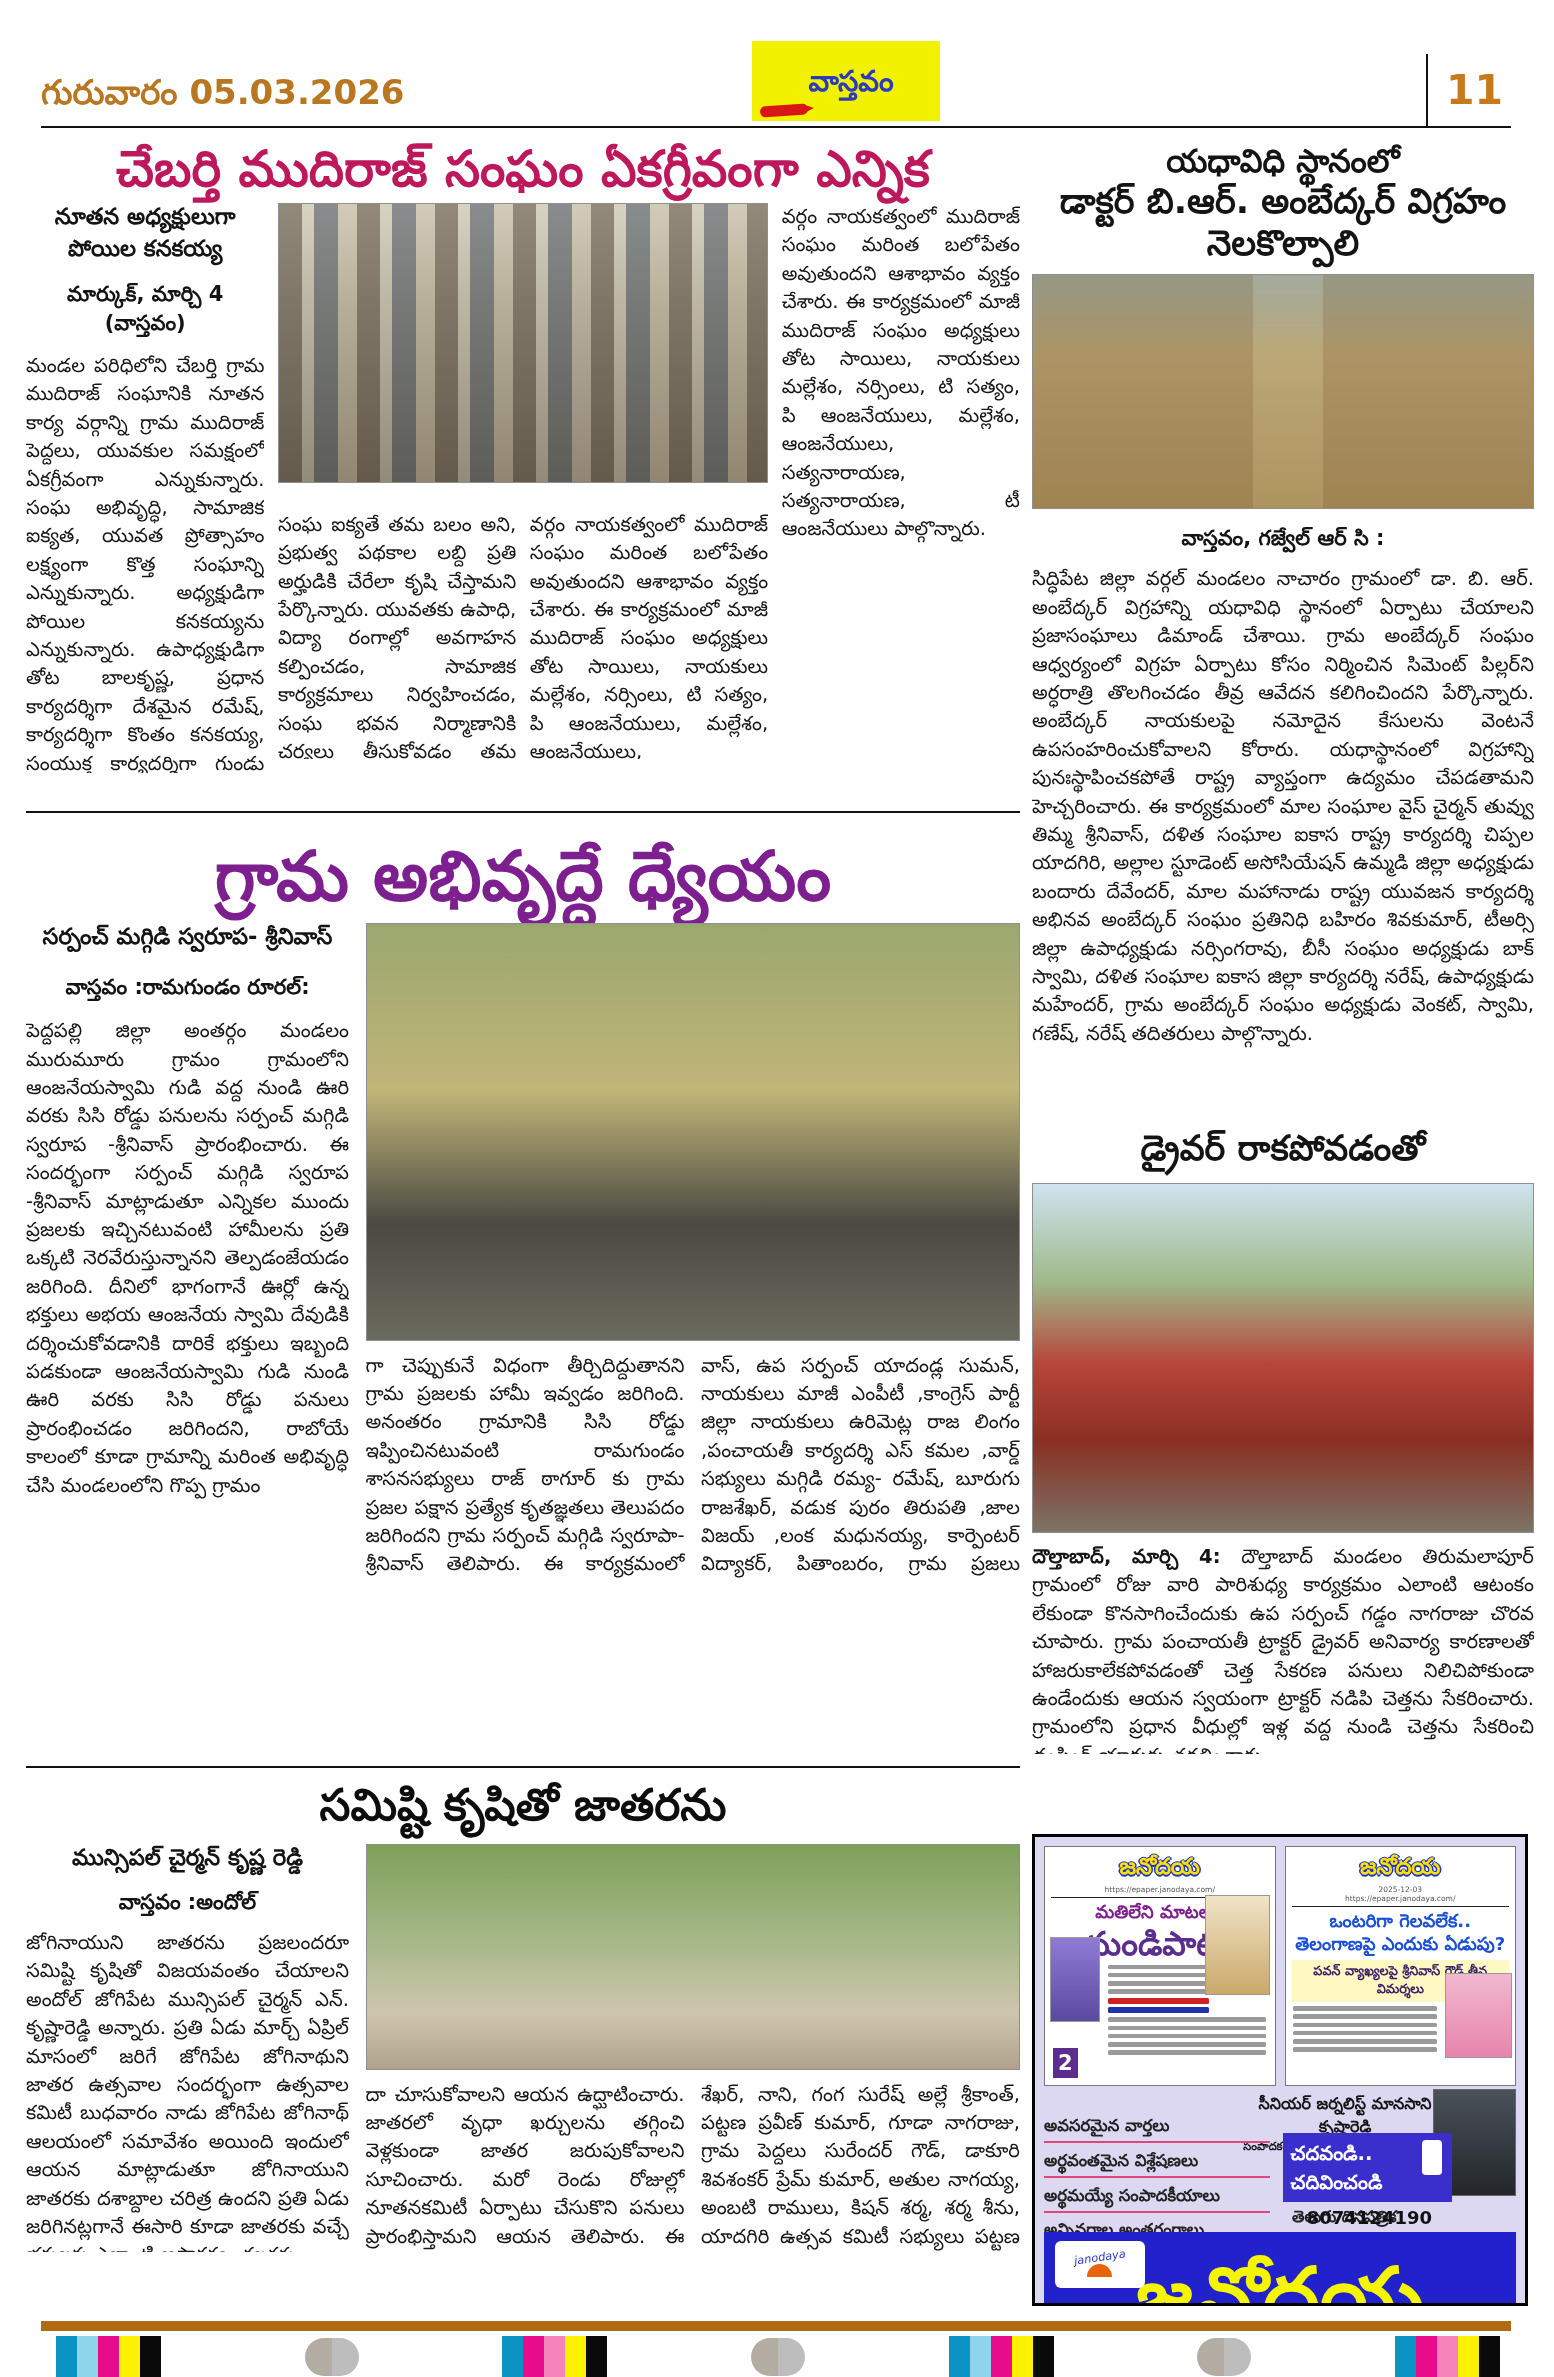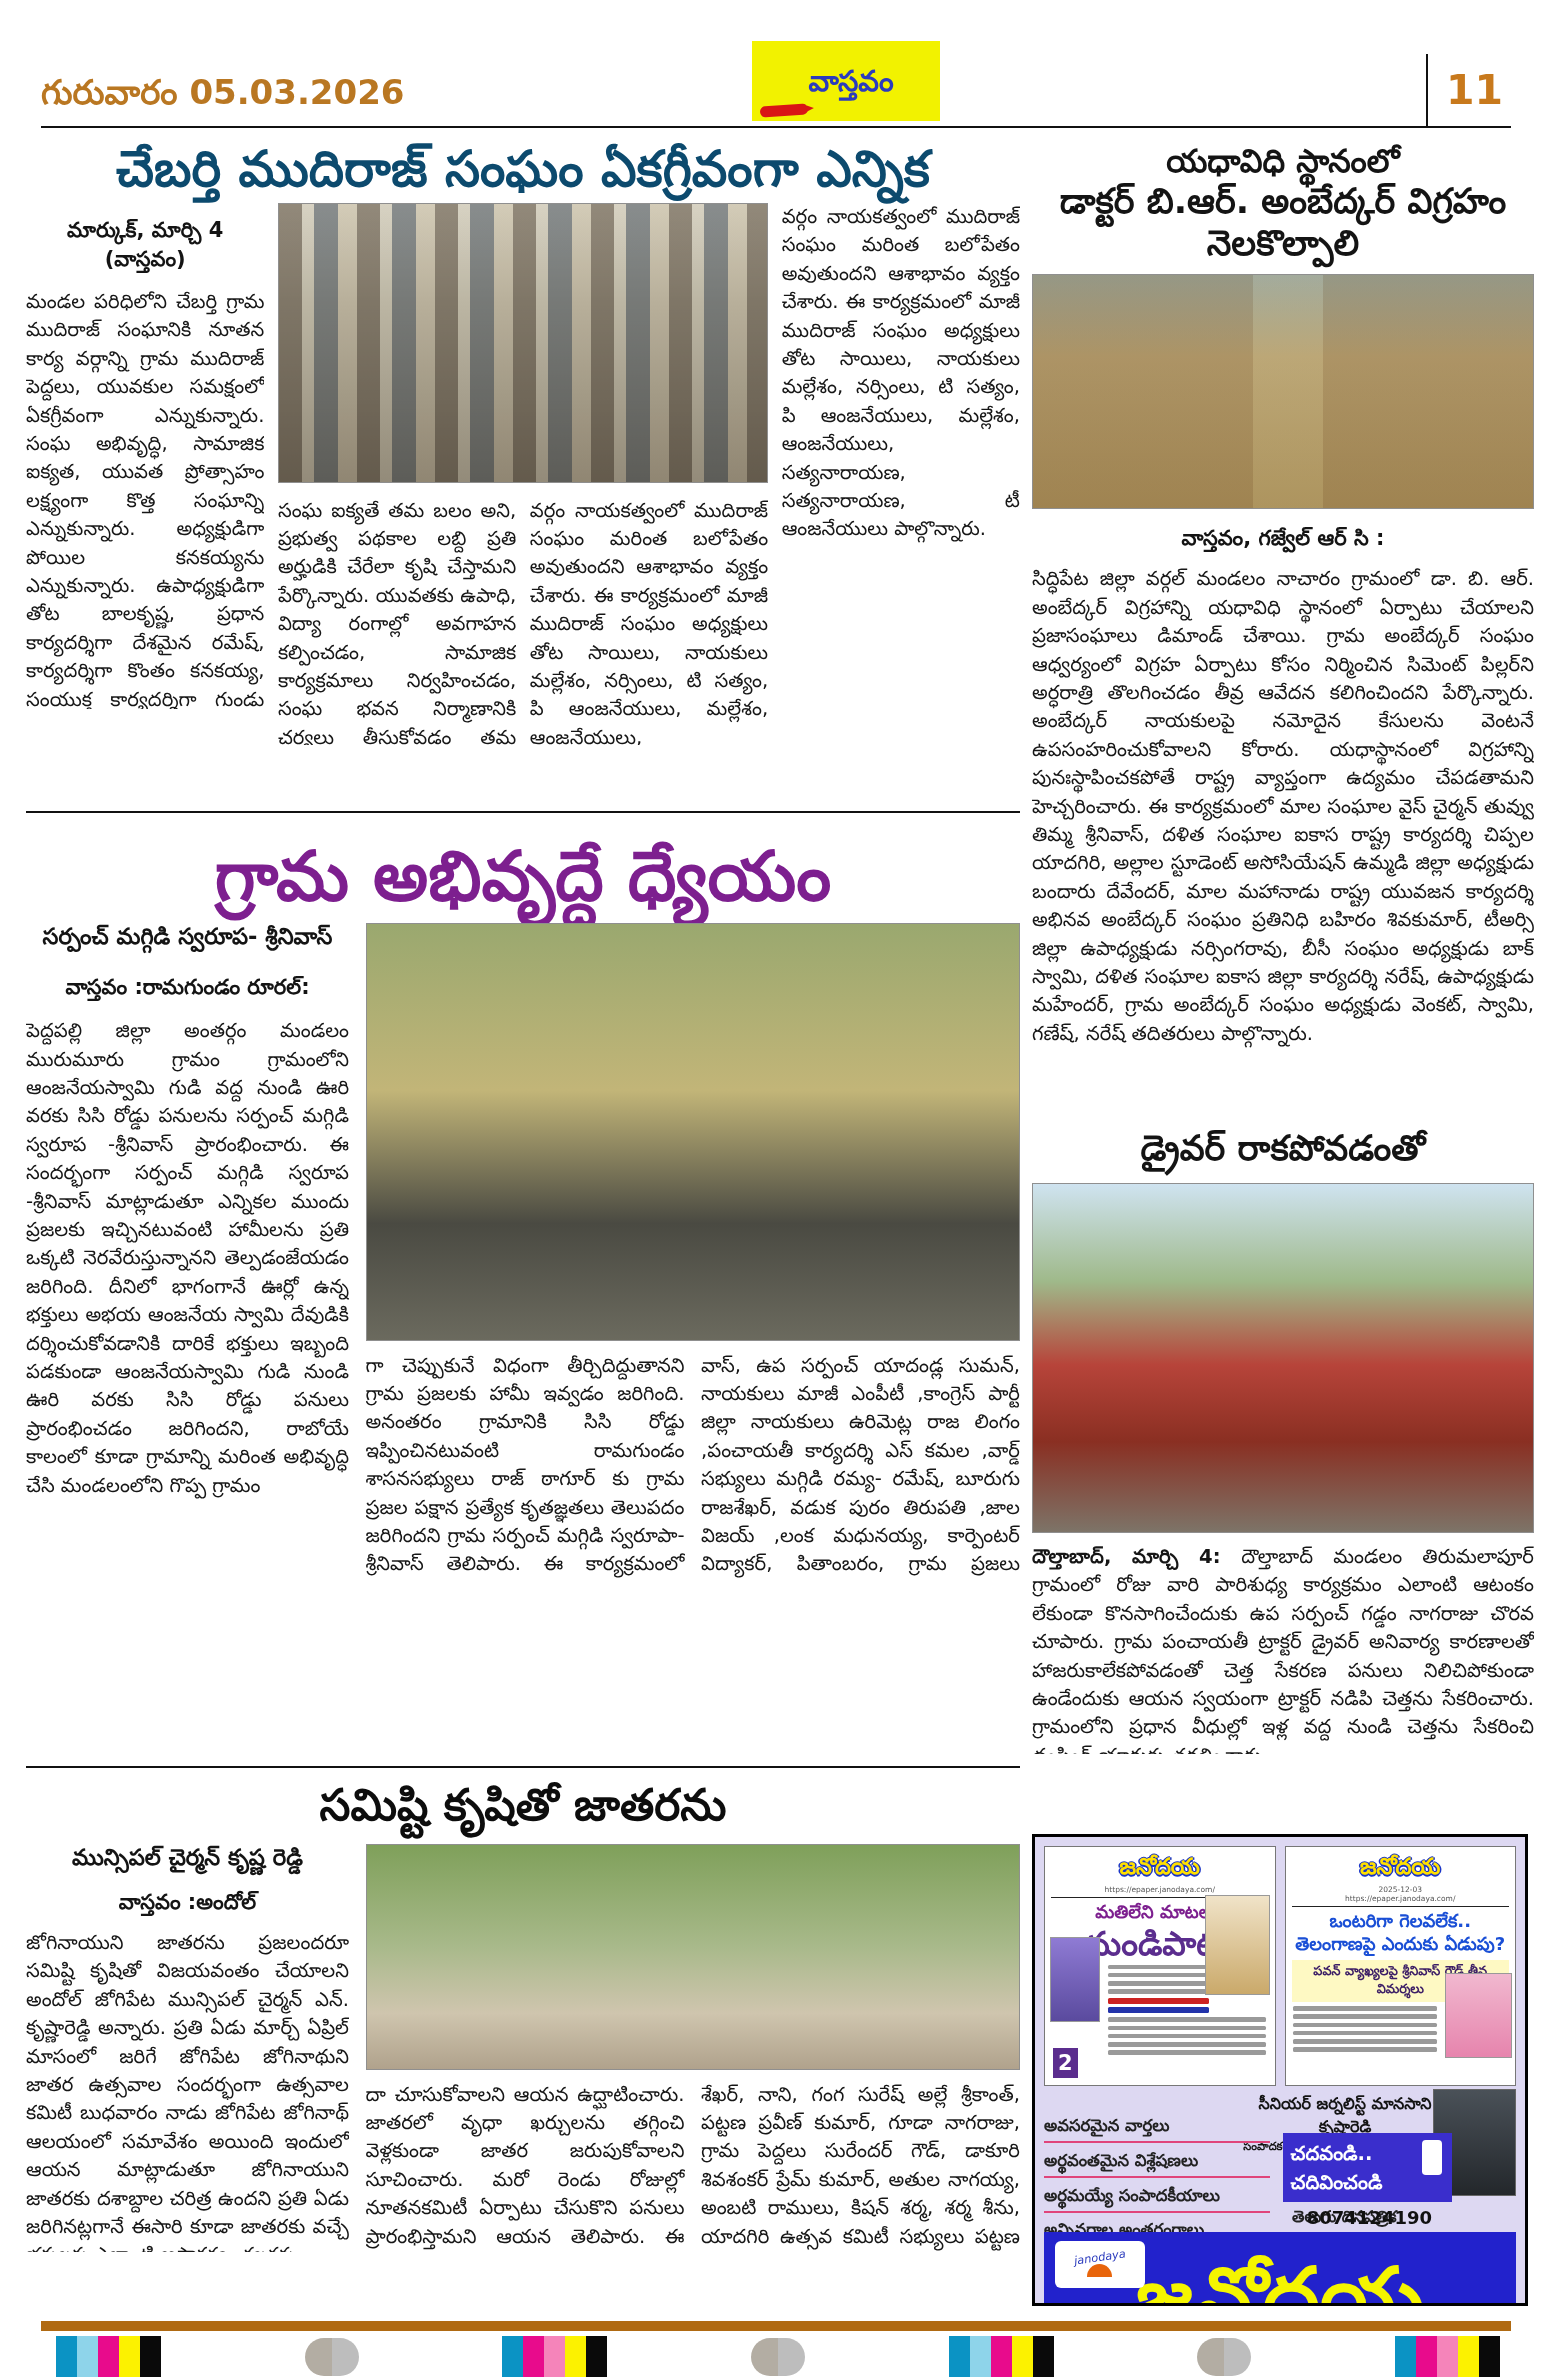--- a/index.html
+++ b/index.html
@@ -16,21 +16,21 @@
   .logo .pen:after{content:"";position:absolute;right:-6px;top:1.5px;border-left:7.5px solid #d91515;
         border-top:3.8px solid transparent;border-bottom:3.8px solid transparent;}
   .pageno{left:1446px;top:66px;font-size:41px;font-weight:bold;color:#c8791c;}
   .vline{left:1426px;top:54px;width:2.3px;height:72px;background:#111;}
   .hrule{left:41px;top:126px;width:1470px;height:2.3px;background:#111;}
   
   .left-region{left:26px;top:143px;width:994px;height:2181px;position:absolute;}
   .right-region{left:1032px;top:143px;width:502px;height:2181px;position:absolute;}
   .divider{position:absolute;left:0;width:994px;height:2.3px;background:#111;}
   
-  .h-red{font-size:50px;font-weight:bold;color:#0c4a6e;text-align:center;line-height:1.05;}
+  .h-red{font-size:50px;font-weight:bold;color:#be185d;text-align:center;line-height:1.05;}
   .h-purple{font-size:69px;font-weight:bold;color:#7d1f8f;text-align:center;line-height:1.0;}
   .h-black-lg{font-size:44px;font-weight:bold;color:#0d0d0d;text-align:center;line-height:1.25;}
   .kicker{font-size:32px;font-weight:bold;text-align:center;line-height:1.15;}
   .r-head{font-size:35px;font-weight:bold;text-align:center;line-height:1.2;}
   .r-bullet{font-size:22.6px;font-weight:bold;text-align:center;line-height:1.5;}
   .subhead{font-size:22.6px;font-weight:bold;text-align:center;}
   .byline{font-size:21px;font-weight:bold;text-align:center;}
   .body-text{font-size:19.6px;line-height:1.45;text-align:justify;color:#161616;
              overflow:hidden;word-break:break-word;}
   .dateline{font-weight:bold;}
@@ -111,20 +111,21 @@
   <div class="abs vline"></div>
   <div class="abs pageno">11</div>
   <div class="abs hrule"></div>
 
   <div class="left-region">
 
     <div class="abs" style="left:0;top:0;width:994px;height:666px;overflow:hidden;">
       <div class="h-red">చేబర్తి ముదిరాజ్ సంఘం ఏకగ్రీవంగా ఎన్నిక</div>
       <div class="a1-grid">
         <div style="grid-column:1;grid-row:1 / span 2;">
+          <div class="subhead">నూతన అధ్యక్షులుగా  పోయిల కనకయ్య</div>
           <div class="byline" style="margin:15px 0 12px 0;">మార్కుక్, మార్చి 4 (వాస్తవం)</div>
           <div class="body-text" style="height:421px;">మండల పరిధిలోని చేబర్తి గ్రామ ముదిరాజ్ సంఘానికి నూతన కార్య వర్గాన్ని గ్రామ ముదిరాజ్ పెద్దలు, యువకుల సమక్షంలో ఏకగ్రీవంగా ఎన్నుకున్నారు. సంఘ అభివృద్ధి, సామాజిక ఐక్యత, యువత ప్రోత్సాహం లక్ష్యంగా కొత్త సంఘాన్ని ఎన్నుకున్నారు. అధ్యక్షుడిగా పోయిల కనకయ్యను ఎన్నుకున్నారు. ఉపాధ్యక్షుడిగా తోట బాలకృష్ణ, ప్రధాన కార్యదర్శిగా దేశమైన రమేష్, కార్యదర్శిగా కొంతం కనకయ్య, సంయుక్త కార్యదర్శిగా గుండు స్వామి, సలహాదారులుగా భీమరి వరదరాజులను ఎన్నుకున్నట్లు సంఘ సభ్యులు తెలిపారు. ఈ సందర్భంగా కొత్తగా ఎన్నికైన పోయిల కనకయ్య మాట్లాడుతూ ముది రాజ్</div>
         </div>
         <div class="photo ph-a1" style="grid-column:2 / span 2;grid-row:1;height:280px;"></div>
         <div class="body-text" style="grid-column:2;grid-row:2;height:248px;">సంఘ ఐక్యతే తమ బలం అని, ప్రభుత్వ పథకాల లబ్ది ప్రతి అర్హుడికి చేరేలా కృషి చేస్తామని పేర్కొన్నారు. యువతకు ఉపాధి, విద్యా రంగాల్లో అవగాహన కల్పించడం, సామాజిక కార్యక్రమాలు నిర్వహించడం, సంఘ భవన నిర్మాణానికి చర్యలు తీసుకోవడం తమ ప్రాధాన్యతలుగా ఉంటాయని తెలిపారు. సంఘ పెద్దలు మాట్లాడుతూ కొత్త కార్య</div>
         <div class="body-text" style="grid-column:3;grid-row:2;height:248px;">వర్గం నాయకత్వంలో ముదిరాజ్ సంఘం మరింత బలోపేతం అవుతుందని ఆశాభావం వ్యక్తం చేశారు. ఈ కార్యక్రమంలో మాజీ ముదిరాజ్ సంఘం అధ్యక్షులు తోట సాయిలు, నాయకులు మల్లేశం, నర్సింలు, టి సత్యం, పి ఆంజనేయులు, మల్లేశం, ఆంజనేయులు, సత్యనారాయణ, సత్యనారాయణ, టీ ఆంజనేయులు పాల్గొన్నారు.</div>
         <div class="body-text" style="grid-column:4;grid-row:1 / span 2;height:496px;">వర్గం నాయకత్వంలో ముదిరాజ్ సంఘం మరింత బలోపేతం అవుతుందని ఆశాభావం వ్యక్తం చేశారు. ఈ కార్యక్రమంలో మాజీ ముదిరాజ్ సంఘం అధ్యక్షులు తోట సాయిలు, నాయకులు మల్లేశం, నర్సింలు, టి సత్యం, పి ఆంజనేయులు, మల్లేశం, ఆంజనేయులు, సత్యనారాయణ, సత్యనారాయణ, టీ ఆంజనేయులు పాల్గొన్నారు.</div>
       </div>
     </div>
 

